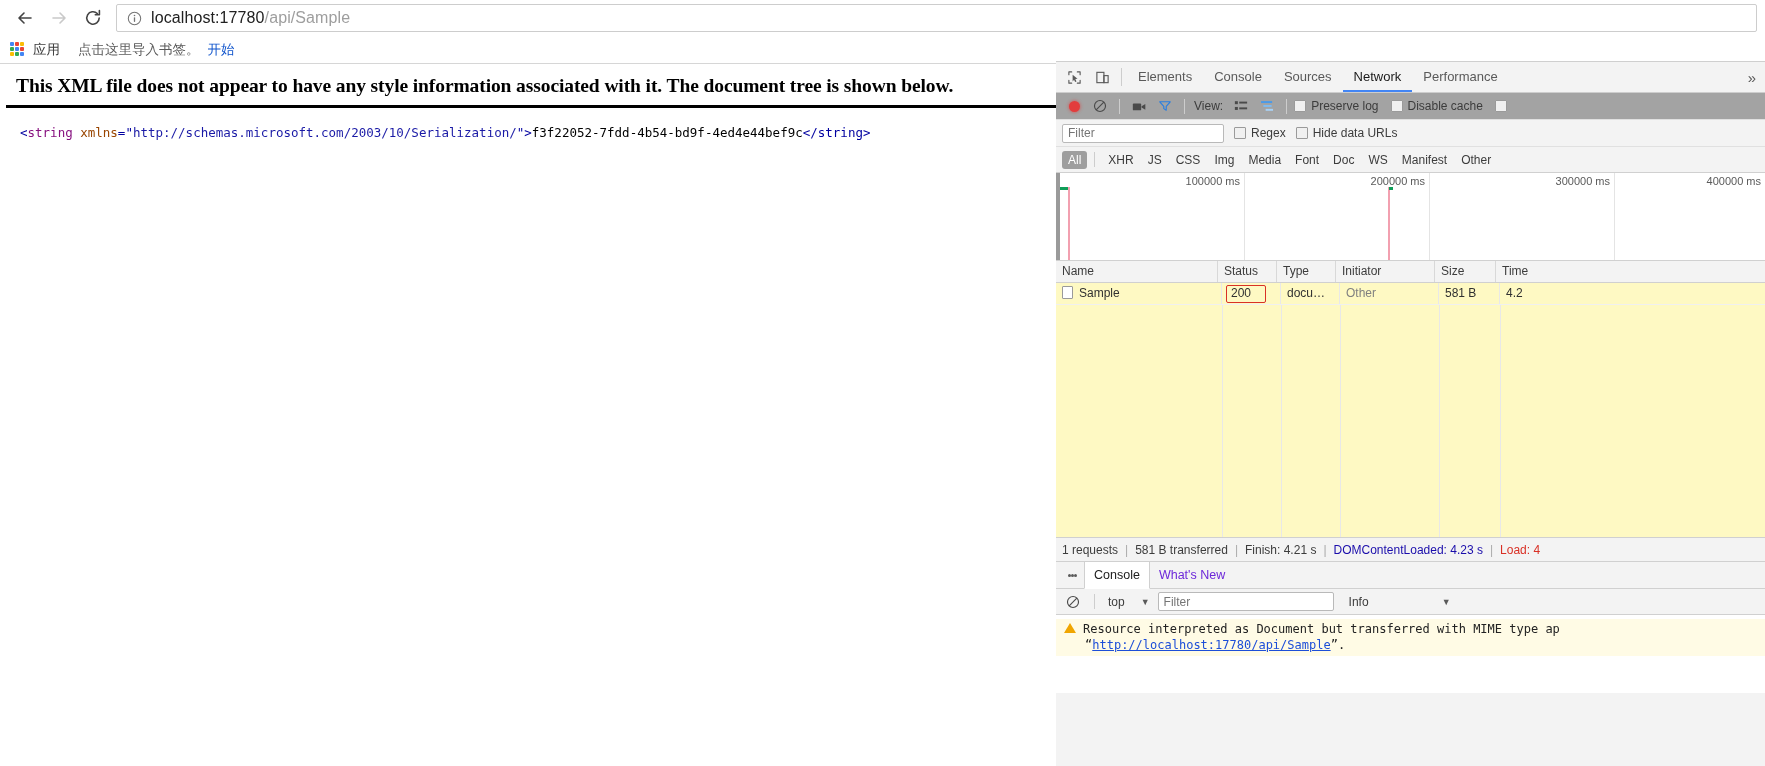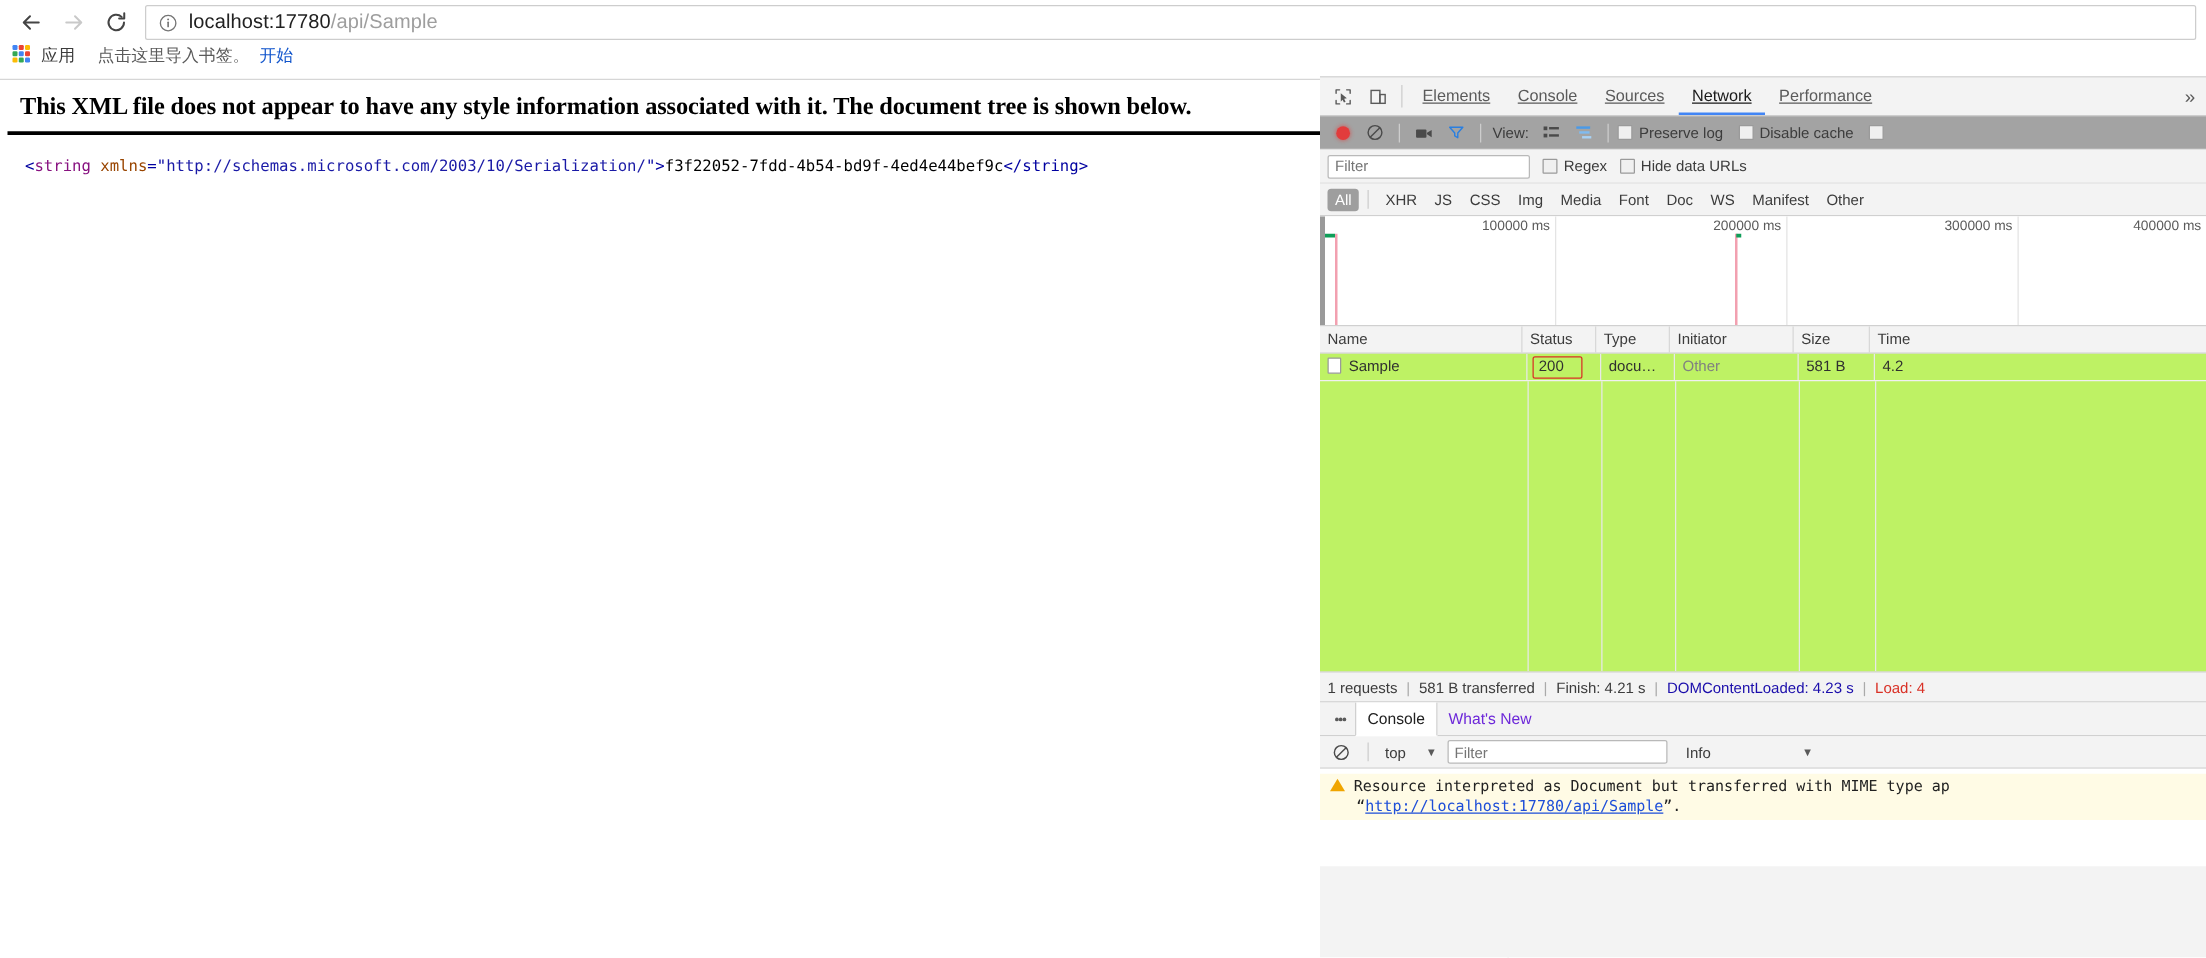--- a/index.html
+++ b/index.html
@@ -55,21 +55,21 @@
     color: #9e9e9e;
     white-space: nowrap;
     overflow: hidden;
     letter-spacing: 0.1px;
   }
   .omni-url .host { color: #212121; }
 
   .bookmarks-row {
     height: 28px;
     display: flex;
-    align-items: flex-start;
+    align-items: center;
     padding: 0 10px;
     background: #fff;
     border-bottom: 1px solid #d6d6d6;
     font-size: 13.5px;
     color: #444;
   }
   .apps-grid {
     width: 16px; height: 16px;
     display: grid;
     grid-template-columns: repeat(3, 4px);
@@ -148,21 +148,20 @@
     flex: 0 0 auto;
   }
   .dt-tab {
     display: flex; align-items: center;
     padding: 0 11px;
     font-size: 13px;
     color: #5a5a5a;
     white-space: nowrap;
     flex: 0 0 auto;
     border-bottom: 2px solid transparent;
-    text-decoration: underline;
   }
   .dt-tab.active {
     color: #1a1a1a;
     border-bottom: 2px solid #4285f4;
   }
   .dt-more {
     margin-left: auto;
     display: flex; align-items: center; justify-content: center;
     width: 26px;
     color: #5a5a5a;
@@ -287,21 +286,21 @@
   }
   .net-head > div {
     padding: 3px 0 0 6px;
     border-right: 1px solid #d8d8d8;
     white-space: nowrap;
     overflow: hidden;
   }
   .net-body {
     position: relative;
     height: 254px;
-    background: #bef264;
+    background: #fef9c3;
     overflow: hidden;
   }
   .net-row {
     display: flex;
     height: 22px;
     align-items: stretch;
     font-size: 12px;
     color: #303030;
     border-bottom: 1px solid #f0f0f0;
   }

